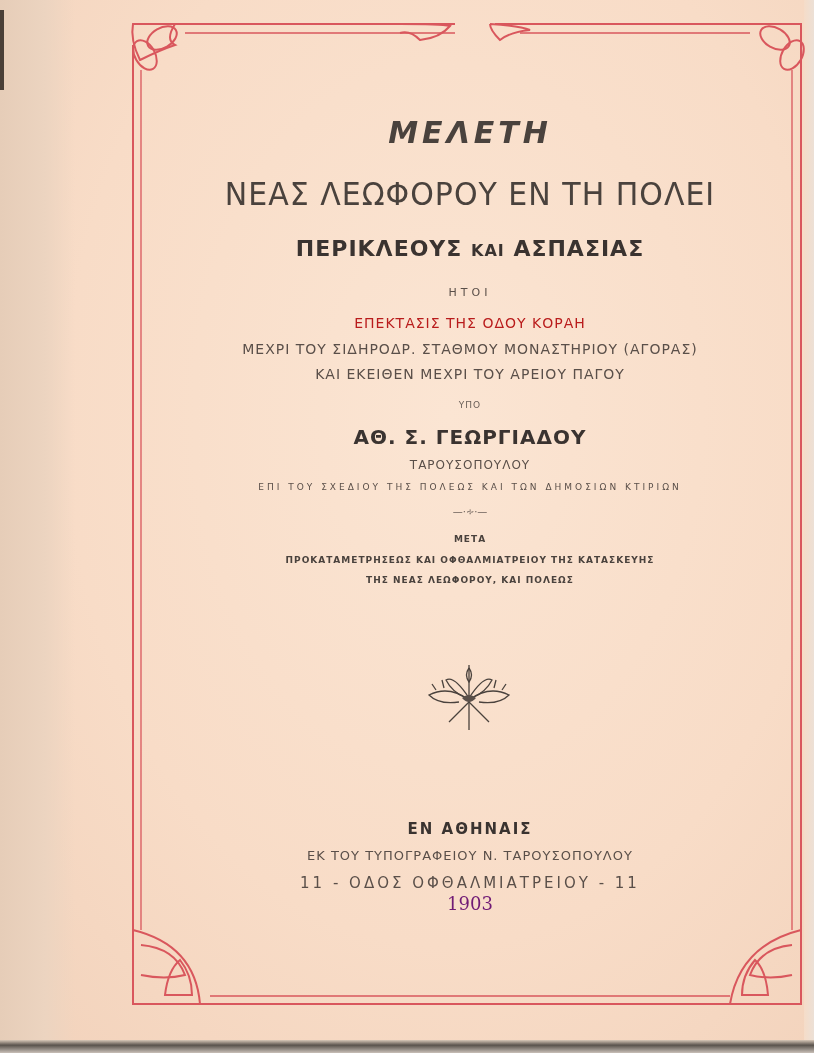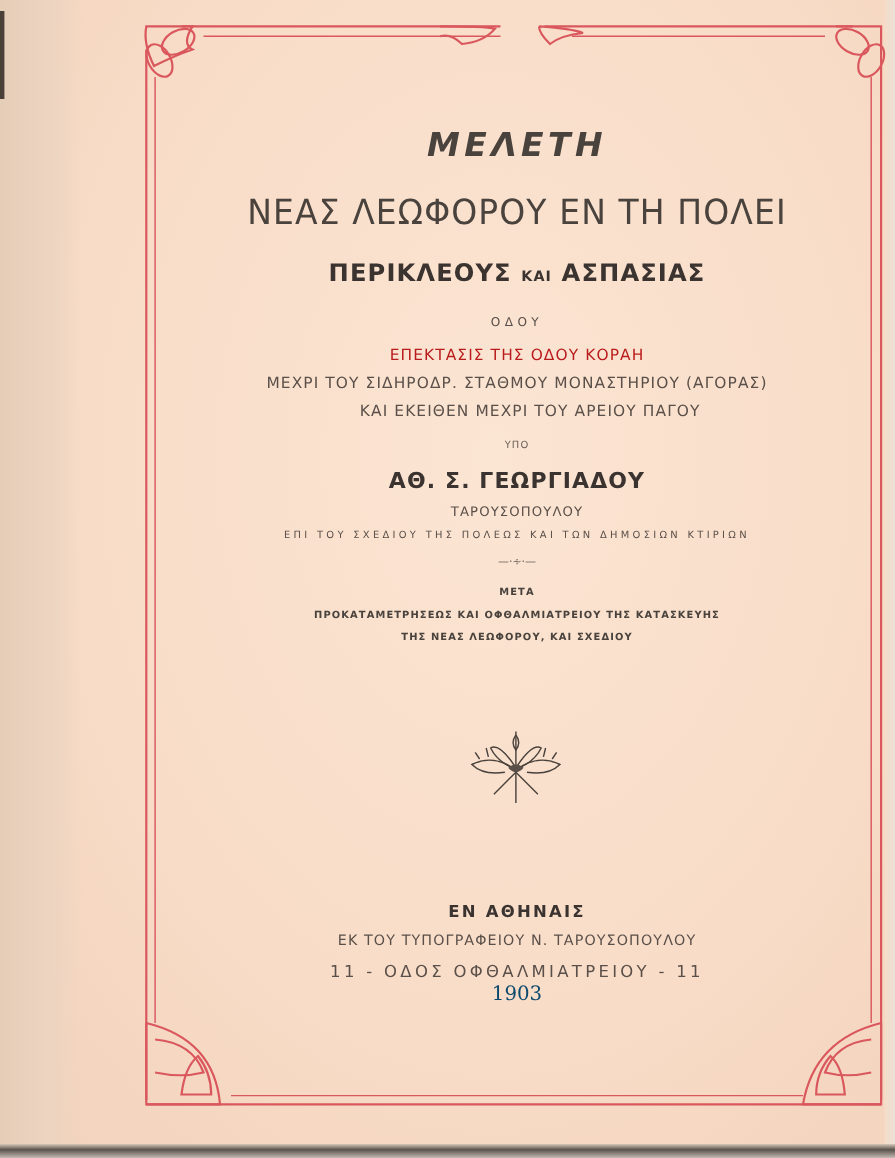--- a/index.html
+++ b/index.html
@@ -28,37 +28,37 @@
     background: linear-gradient(90deg, #f5dcc8, #ece0d6);
   }
   svg.frame { position: absolute; left: 0; top: 0; }
   .content {
     position: absolute; left: 140px; width: 660px; text-align: center; color: #3a3330;
   }
   .t { position: absolute; left: 0; width: 660px; text-align: center; white-space: nowrap; }
   .title { top: 115px; font-size: 30px; font-weight: bold; letter-spacing: 4px; color: #4a423d; font-style: italic; }
   .subtitle { top: 176px; font-size: 30px; font-weight: normal; letter-spacing: 1px; color: #4a423d; transform: scaleY(1.05); }
   .names { top: 236px; font-size: 22px; font-weight: bold; letter-spacing: 1px; color: #3a3330; }
-  .names .small { font-size: 13px; letter-spacing: 1px; }
+  .names .small { font-size: 16px; letter-spacing: 1px; }
   .htoi { top: 286px; font-size: 11px; letter-spacing: 4px; color: #5a4f49; }
   .line1 { top: 315px; font-size: 14px; letter-spacing: 1px; color: #b91c1c; }
   .line2 { top: 341px; font-size: 14px; letter-spacing: 1px; color: #5a4f49; }
-  .line3 { top: 366px; font-size: 14px; letter-spacing: 1px; color: #5a4f49; padding-left: 12px; }
+  .line3 { top: 366px; font-size: 14px; letter-spacing: 1px; color: #5a4f49; }
   .ypo { top: 400px; font-size: 9px; letter-spacing: 1px; color: #6a5f58; }
   .author { top: 425px; font-size: 20px; font-weight: bold; letter-spacing: 1px; color: #3a3330; }
   .role { top: 458px; font-size: 12px; letter-spacing: 1px; color: #5a4f49; }
   .office { top: 482px; font-size: 9px; letter-spacing: 3px; color: #5a4f49; }
   .divider { top: 506px; font-size: 10px; color: #6a5f58; }
   .meta { top: 534px; font-size: 9px; font-weight: bold; letter-spacing: 1px; color: #4a423d; text-align: center; }
   .desc1 { top: 555px; font-size: 9px; font-weight: bold; letter-spacing: 1px; color: #4a423d; }
   .desc2 { top: 575px; font-size: 9px; font-weight: bold; letter-spacing: 1px; color: #4a423d; }
   .place { top: 820px; font-size: 15px; font-weight: bold; letter-spacing: 2px; color: #3a3330; }
   .printer { top: 848px; font-size: 13px; letter-spacing: 1px; color: #5a4f49; }
   .address { top: 874px; font-size: 15px; letter-spacing: 3px; color: #5a4f49; }
-  .year { top: 893px; font-size: 18px; color: #0c4a6e; font-family: "DejaVu Serif", serif; }
+  .year { top: 893px; font-size: 18px; color: #701a75; font-family: "DejaVu Serif", serif; }
   .ornament { position: absolute; left: 424px; top: 660px; }
 </style>
 </head>
 <body>
 
 <div class="page"></div>
 <div class="stain"></div>
 <div class="spine"></div>
 <div class="right-edge"></div>
 <div class="bottom-edge"></div>
@@ -100,32 +100,32 @@
 </svg>
 
 <div class="content">
   <div class="t title">ΜΕΛΕΤΗ</div>
   <div class="t subtitle">ΝΕΑΣ ΛΕΩΦΟΡΟΥ ΕΝ ΤΗ ΠΟΛΕΙ</div>
   <div class="t names">
     <span>ΠΕΡΙΚΛΕΟΥΣ</span>
     <span class="small">ΚΑΙ</span>
     <span>ΑΣΠΑΣΙΑΣ</span>
   </div>
-  <div class="t htoi">ΟΔΟΥ</div>
+  <div class="t htoi">ΗΤΟΙ</div>
   <div class="t line1">ΕΠΕΚΤΑΣΙΣ ΤΗΣ ΟΔΟΥ ΚΟΡΑΗ</div>
   <div class="t line2">ΜΕΧΡΙ ΤΟΥ ΣΙΔΗΡΟΔΡ. ΣΤΑΘΜΟΥ ΜΟΝΑΣΤΗΡΙΟΥ (ΑΓΟΡΑΣ)</div>
   <div class="t line3">ΚΑΙ ΕΚΕΙΘΕΝ ΜΕΧΡΙ ΤΟΥ ΑΡΕΙΟΥ ΠΑΓΟΥ</div>
   <div class="t ypo">ΥΠΟ</div>
   <div class="t author">ΑΘ. Σ. ΓΕΩΡΓΙΑΔΟΥ</div>
   <div class="t role">ΤΑΡΟΥΣΟΠΟΥΛΟΥ</div>
   <div class="t office">ΕΠΙ ΤΟΥ ΣΧΕΔΙΟΥ ΤΗΣ ΠΟΛΕΩΣ ΚΑΙ ΤΩΝ ΔΗΜΟΣΙΩΝ ΚΤΙΡΙΩΝ</div>
   <div class="t divider">—·∻·—</div>
   <div class="t meta">ΜΕΤΑ</div>
   <div class="t desc1">ΠΡΟΚΑΤΑΜΕΤΡΗΣΕΩΣ ΚΑΙ ΟΦΘΑΛΜΙΑΤΡΕΙΟΥ ΤΗΣ ΚΑΤΑΣΚΕΥΗΣ</div>
-  <div class="t desc2">ΤΗΣ ΝΕΑΣ ΛΕΩΦΟΡΟΥ, ΚΑΙ ΣΧΕΔΙΟΥ</div>
+  <div class="t desc2">ΤΗΣ ΝΕΑΣ ΛΕΩΦΟΡΟΥ, ΚΑΙ ΠΟΛΕΩΣ</div>
   <div class="t place">ΕΝ ΑΘΗΝΑΙΣ</div>
   <div class="t printer">ΕΚ ΤΟΥ ΤΥΠΟΓΡΑΦΕΙΟΥ Ν. ΤΑΡΟΥΣΟΠΟΥΛΟΥ</div>
   <div class="t address">11 - ΟΔΟΣ ΟΦΘΑΛΜΙΑΤΡΕΙΟΥ - 11</div>
   <div class="t year">1903</div>
 </div>
 
 <svg class="ornament" width="90" height="75" viewBox="0 0 90 75">
   <g fill="none" stroke="#4a423d" stroke-width="1.3">
     <path d="M45 5 L45 70"></path>
     <path d="M45 8 Q40 15 45 22 Q50 15 45 8"></path>

